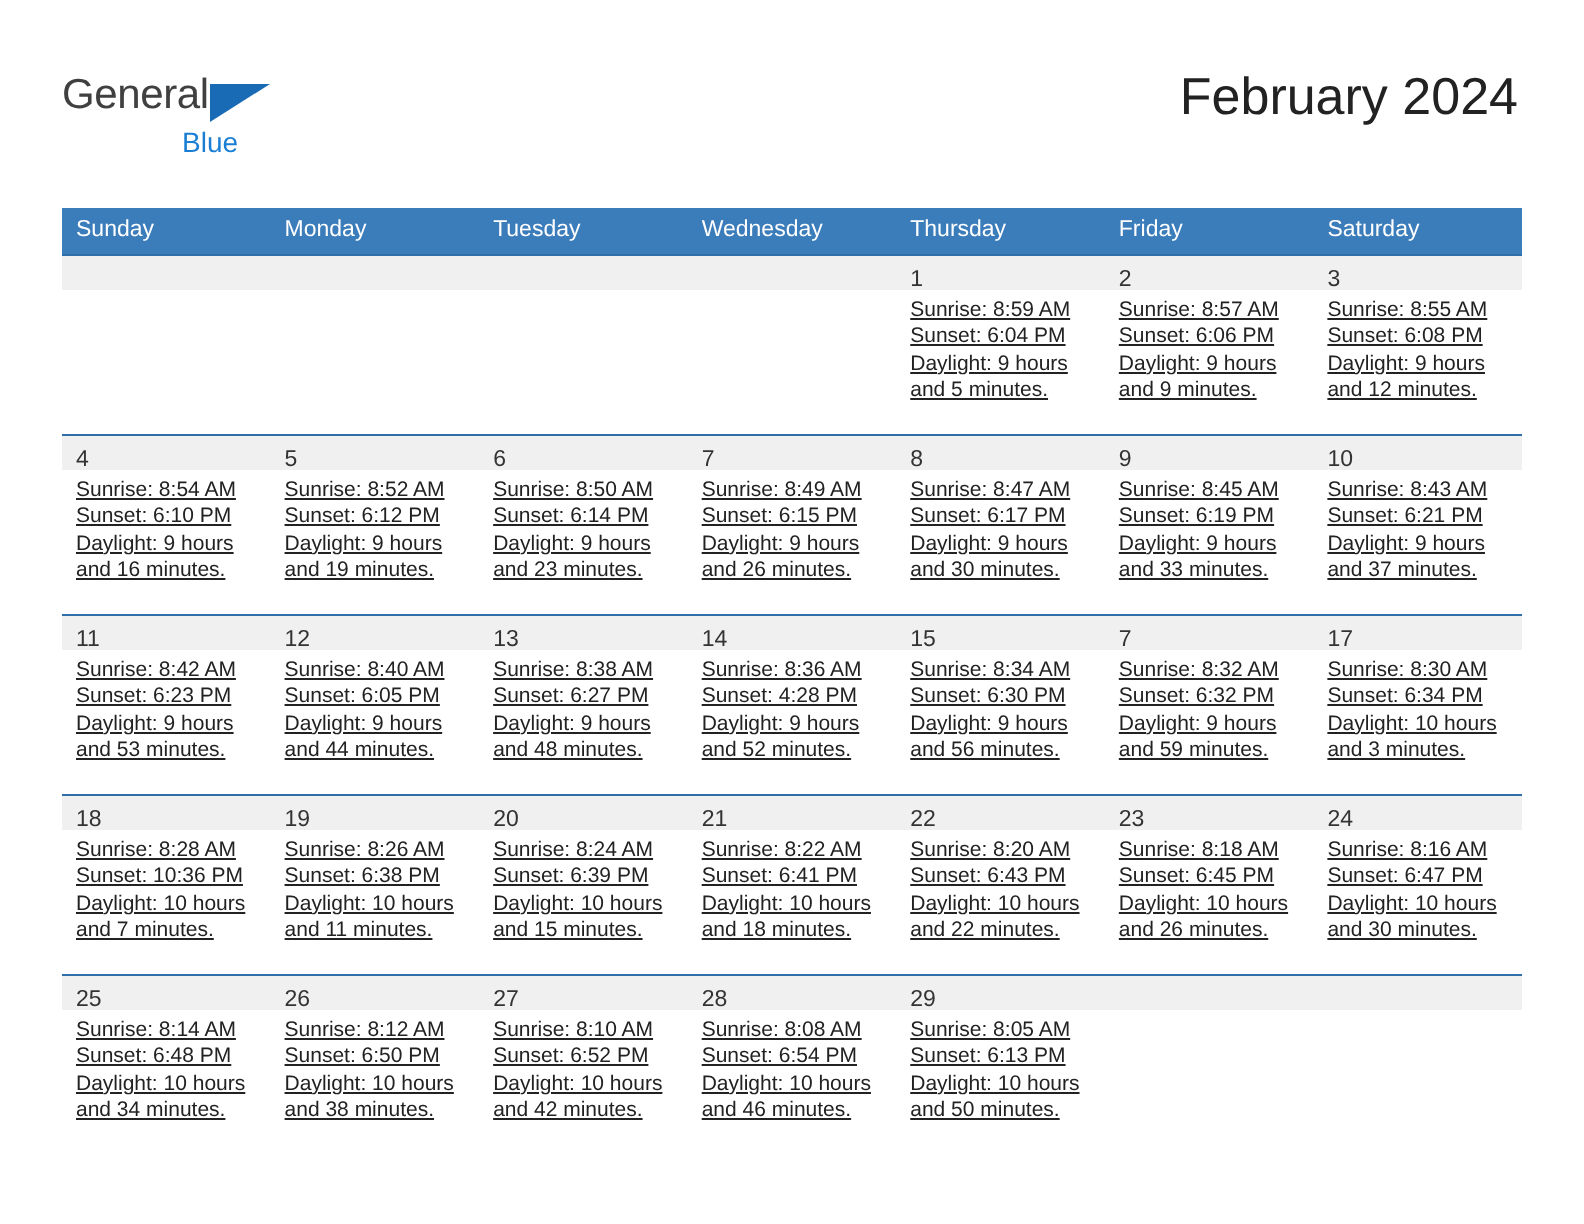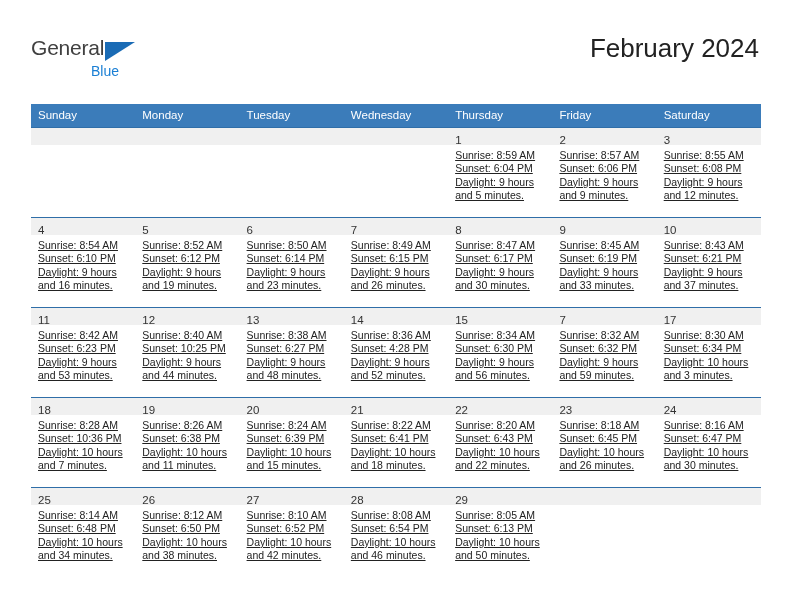--- a/index.html
+++ b/index.html
@@ -298,21 +298,21 @@
               <div>Sunrise: 8:42 AM</div>
               <div>Sunset: 6:23 PM</div>
               <div>Daylight: 9 hours</div>
               <div>and 53 minutes.</div>
             </div>
           </td>
           <td class="daycell">
             <div class="daynum-band"><span class="daynum">12</span></div>
             <div class="dayinfo">
               <div>Sunrise: 8:40 AM</div>
-              <div>Sunset: 10:25 PM</div>
+              <div>Sunset: 6:05 PM</div>
               <div>Daylight: 9 hours</div>
               <div>and 44 minutes.</div>
             </div>
           </td>
           <td class="daycell">
             <div class="daynum-band"><span class="daynum">13</span></div>
             <div class="dayinfo">
               <div>Sunrise: 8:38 AM</div>
               <div>Sunset: 6:27 PM</div>
               <div>Daylight: 9 hours</div>

